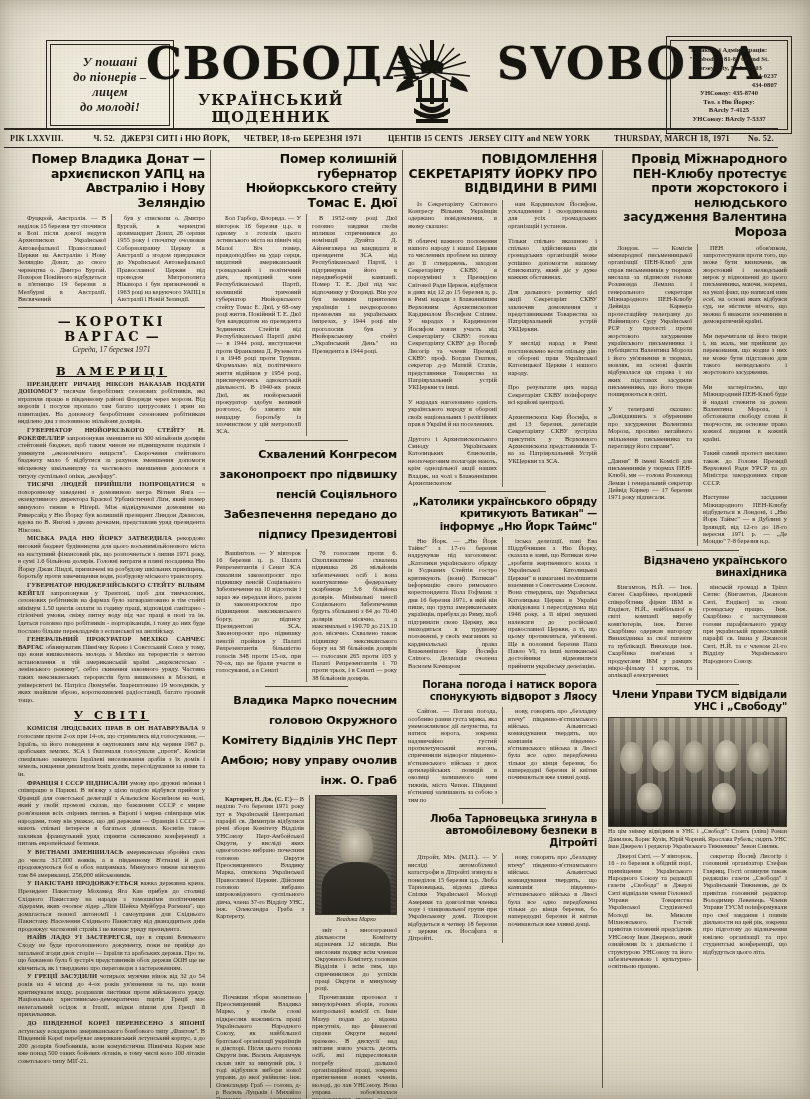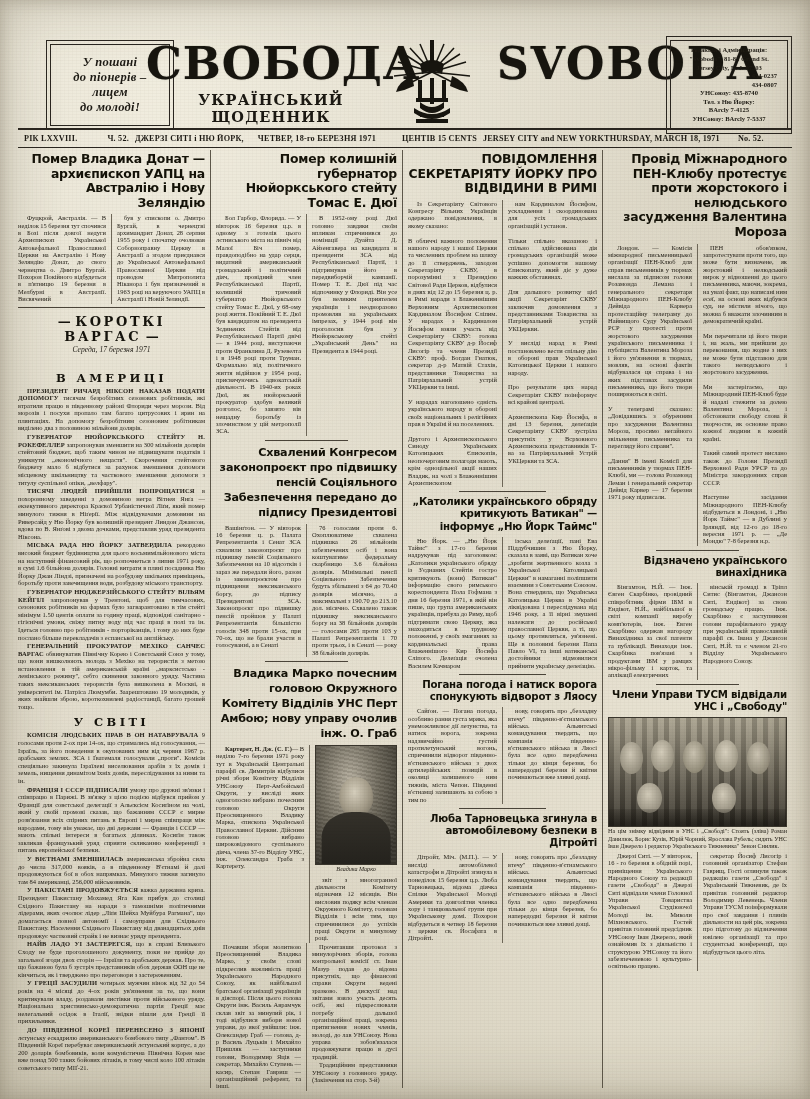--- a/index.html
+++ b/index.html
@@ -63,62 +63,62 @@
   .subtitle{
     font-family:"DejaVu Serif", serif;
     font-weight:bold;font-size:14.5px;letter-spacing:1.2px;color:#1b1812;margin-top:1px;
   }
   .subtitle.en{font-size:13px;letter-spacing:4.5px;}
 
   .emblem{position:absolute;left:372px;top:0px;width:84px;height:92px;}
 
   
   .dateline{
-    position:absolute;left:18px;top:128px;width:774px;height:17px;
+    position:absolute;left:4px;top:128px;width:774px;height:17px;
     border-top:2px solid #2a2620;border-bottom:1px solid #2a2620;
     display:flex;align-items:center;
     font-size:8.2px;font-weight:bold;letter-spacing:.2px;color:#1d1a14;
     font-family:"Liberation Serif", serif;
   }
   .dateline span{white-space:nowrap;}
   .dl-1{margin-left:6px;}
   .dl-2{margin-left:30px;}
   .dl-3{margin-left:14px;}
   .dl-4{margin-left:26px;}
-  .dl-5{text-align:center;}
+  .dl-5{margin-left:24px;text-align:center;}
   .dl-6{margin-left:18px;}
 
   
   .cols{position:absolute;left:18px;top:150px;width:774px;height:938px;display:flex;}
   .col{position:relative;box-sizing:border-box;}
   .col + .col{border-left:1px solid #5d574a;padding-left:5px;}
   .col{padding-right:5px;}
   .c1{width:192px;} .c2{width:192px;} .c3{width:200px;} .c4{width:190px;}
 
   
   .hl{
     font-family:"DejaVu Sans", sans-serif;
     font-weight:bold;text-align:right;color:#141208;
     letter-spacing:-.2px;
   }
   .hl-main{font-size:12.4px;line-height:14.6px;margin:2px 0 4px;}
-  .hl-med{font-size:11.2px;line-height:15px;margin:3px 0 4px;}
+  .hl-med{font-size:11.2px;line-height:20px;margin:3px 0 4px;}
   .hl-sm{font-size:10.2px;line-height:12.2px;margin:3px 0 4px;}
 
   .sectionhead{
     font-family:"DejaVu Serif", serif;font-weight:bold;text-align:center;
     font-size:13px;letter-spacing:2.6px;margin:6px 0 1px;color:#15130c;
   }
   .sectionhead .dash{letter-spacing:0;}
   .sectiondate{
-    text-align:center;font-size:7.6px;font-style:italic;margin-bottom:17px;color:#221f18;
+    text-align:center;font-size:7.6px;font-style:italic;margin-bottom:10px;color:#221f18;
   }
   .subhead{
     font-family:"DejaVu Serif", serif;font-weight:bold;text-align:center;
-    font-size:11.5px;letter-spacing:3.4px;margin:5px 0 2px;color:#15130c;
+    font-size:11.5px;letter-spacing:3.4px;margin:5px 0 2px;color:#15130c;text-decoration:underline;
   }
 
   .rule-thin{border-top:1px solid #4a4439;margin:3px 0;}
   .rule-short{border-top:1px solid #4a4439;width:46%;margin:4px auto;}
 
   
   .body2{display:flex;gap:5px;}
   .body2 > div{flex:1;}
   .body2 > div + div{border-left:1px solid #6e6758;padding-left:5px;}
   p.bt{

